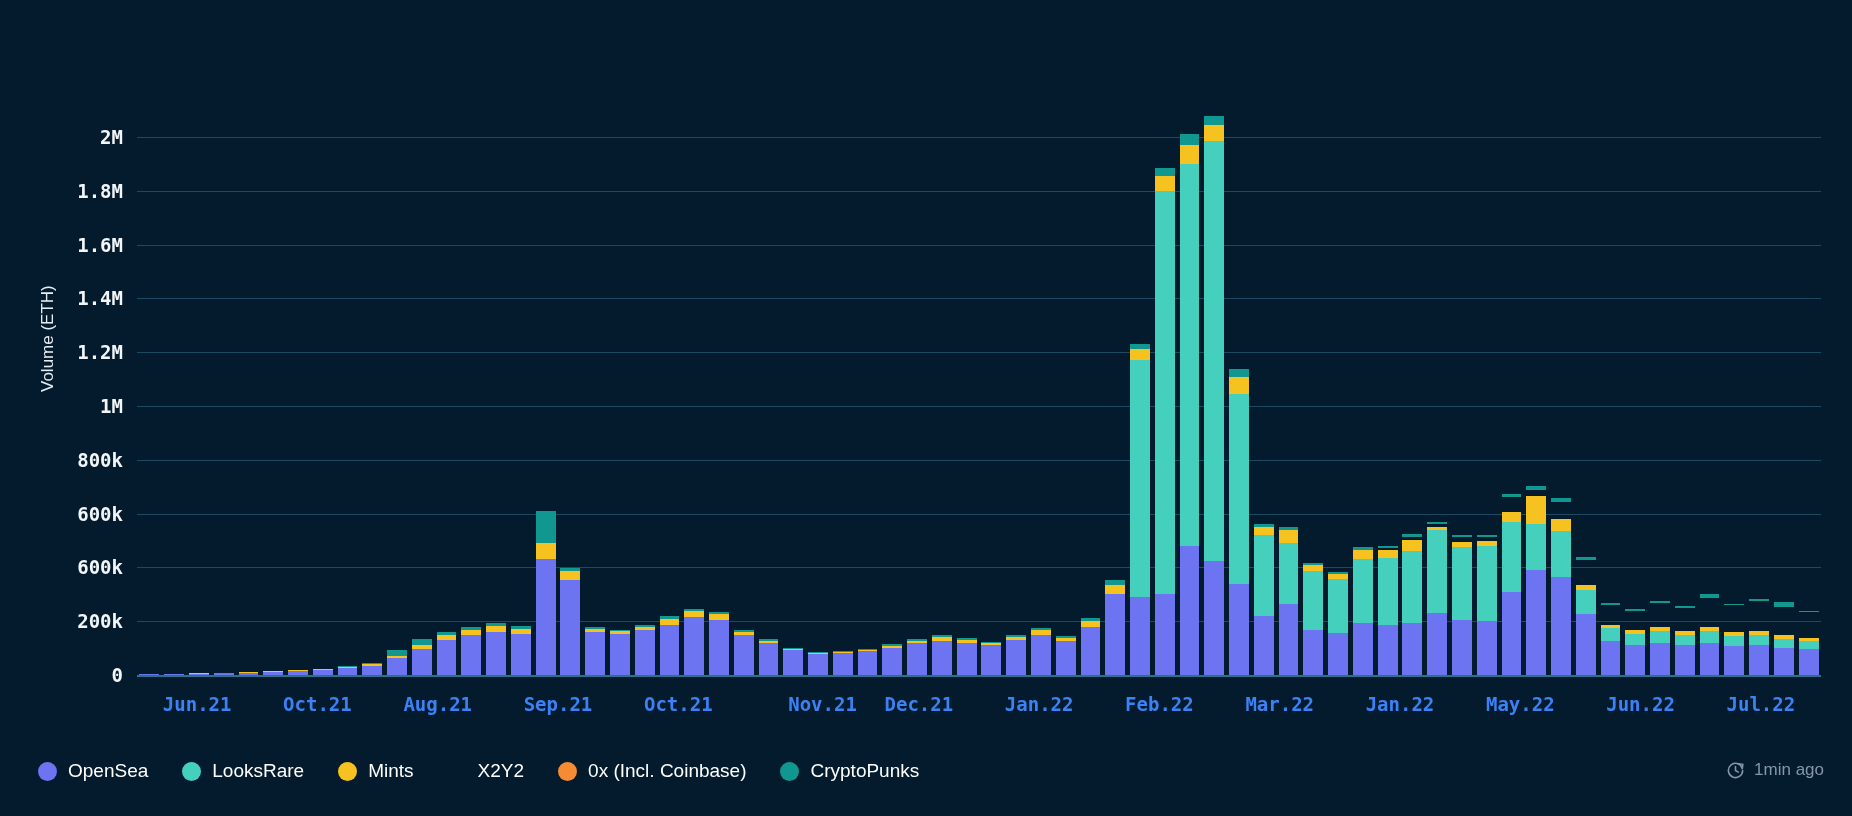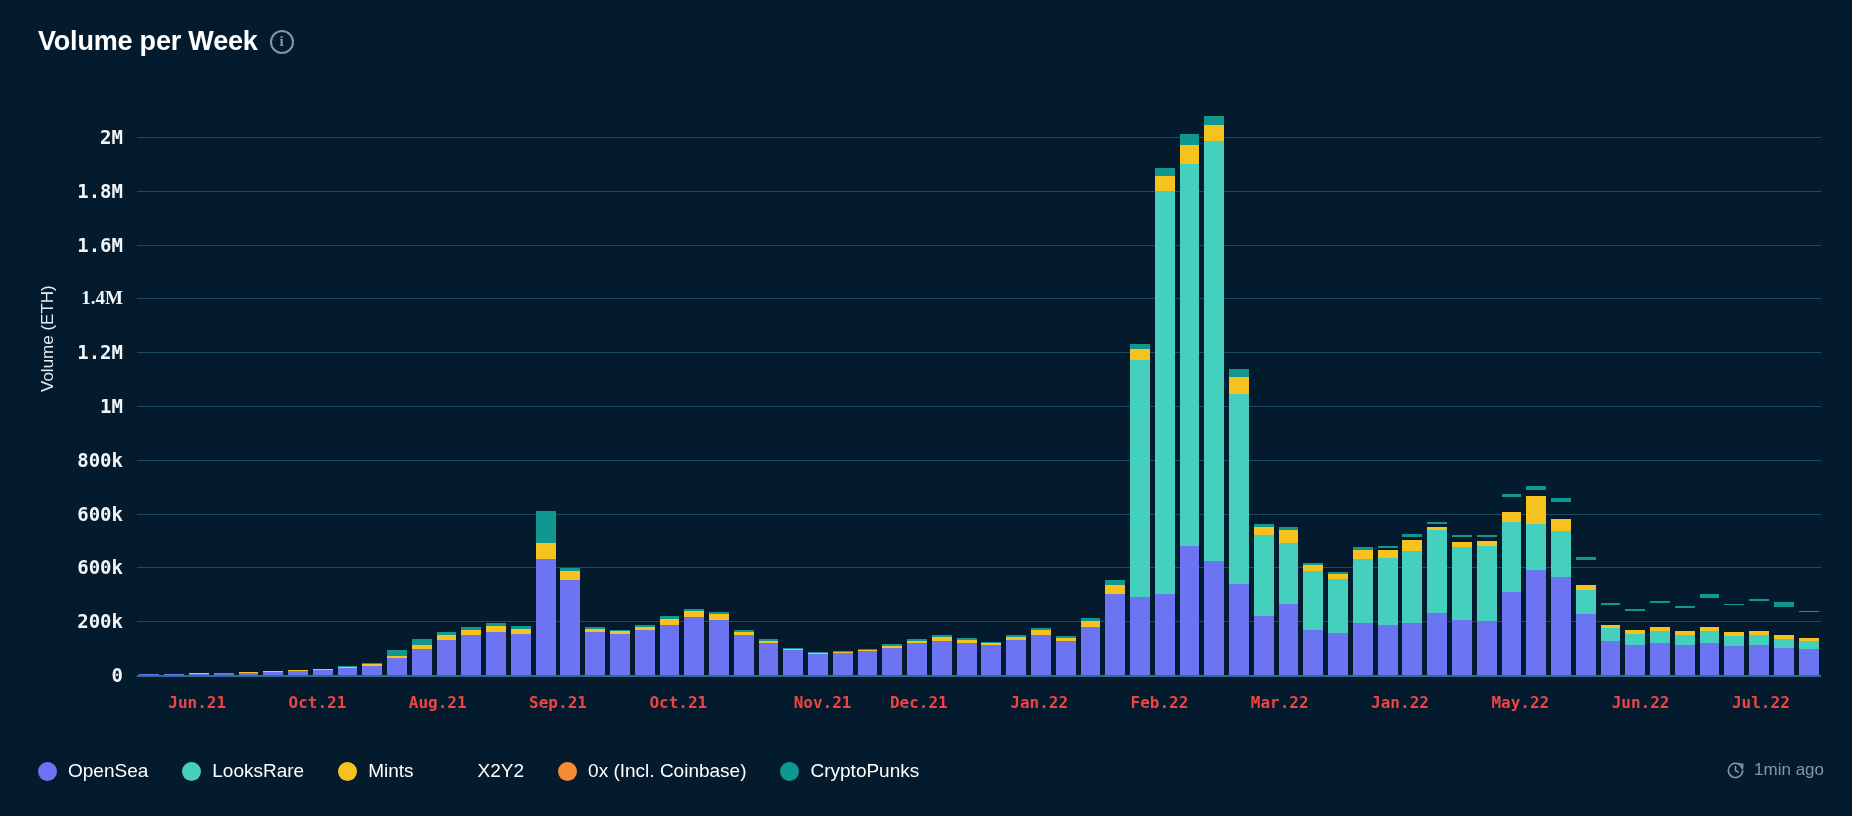--- a/index.html
+++ b/index.html
@@ -29,40 +29,36 @@
            font-size:19px; font-weight:bold; color:#f2f6f9; white-space:nowrap; }
   .ylabel { position:absolute; left:38px; top:392px; transform:rotate(-90deg);
             transform-origin:left top; font-size:17px; color:#e6edf3; white-space:nowrap; }
 
   .bars { position:absolute; left:0; top:0; width:100%; height:100%; }
   .bar { position:absolute; bottom:0; display:flex; flex-direction:column-reverse; }
   .seg { width:100%; }
 
   .xtick { position:absolute; top:583px; transform:translateX(-50%);
            font-family:"DejaVu Sans Mono","Liberation Mono",monospace;
-           font-size:16px; font-weight:bold; color:#ef4444; white-space:nowrap; }
+           font-size:19px; font-weight:bold; color:#3b82f6; white-space:nowrap; }
 
   .legend { position:absolute; left:38px; top:760px; display:flex; align-items:center; gap:34px; }
   .legend-item { display:flex; align-items:center; gap:11px; cursor:pointer; }
   .swatch { width:19px; height:19px; border-radius:50%; }
   .legend-label { font-size:19px; color:#ffffff; }
 
   .updated { position:absolute; right:28px; top:760px; display:flex; align-items:center; gap:9px;
              color:#8596a6; font-size:17px; }
   .clock-icon { width:19px; height:19px; }
 </style>
 </head>
 <body>
 
 <div class="card">
 
-  <div class="header">
-    <div class="title">Volume per Week</div>
-    <div class="info-icon">i</div>
-  </div>
 
   <div class="ylabel">Volume (ETH)</div>
 
   <div class="plot">
     <div id="grid">
         <div class="axisline" style="top: 565px;"></div>
         <div class="gridline" style="top: 511.19px;"></div>
         <div class="gridline" style="top: 457.381px;"></div>
         <div class="gridline" style="top: 403.571px;"></div>
         <div class="gridline" style="top: 349.762px;"></div>
@@ -74,21 +70,21 @@
         <div class="gridline" style="top: 26.9048px;"></div>
       </div>
     <div id="yticks">
         <div class="ytick" style="top: 565px;">0</div>
         <div class="ytick" style="top: 511.19px;">200k</div>
         <div class="ytick" style="top: 457.381px;">600k</div>
         <div class="ytick" style="top: 403.571px;">600k</div>
         <div class="ytick" style="top: 349.762px;">800k</div>
         <div class="ytick" style="top: 295.952px;">1M</div>
         <div class="ytick" style="top: 242.143px;">1.2M</div>
-        <div class="ytick" style="top: 188.333px; font-family: Liberation Serif, serif;">1.4M</div>
+        <div class="ytick" style="top: 188.333px;">1.4M</div>
         <div class="ytick" style="top: 134.524px;">1.6M</div>
         <div class="ytick" style="top: 80.7143px;">1.8M</div>
         <div class="ytick" style="top: 26.9048px; margin-left: 32px;">2M</div>
       </div>
     <div class="bars" id="bars">
         <div class="bar" style="left: 2.47647px; width: 19.8118px; height: 0.995476px;">
           <div class="seg" style="height: 0.807143px; background: rgb(108, 116, 242);"></div>
           <div class="seg" style="height: 0.134524px; background: rgb(245, 194, 32);"></div>
           <div class="seg" style="height: 0.0538095px; background: rgb(16, 151, 143);"></div>
         </div>

